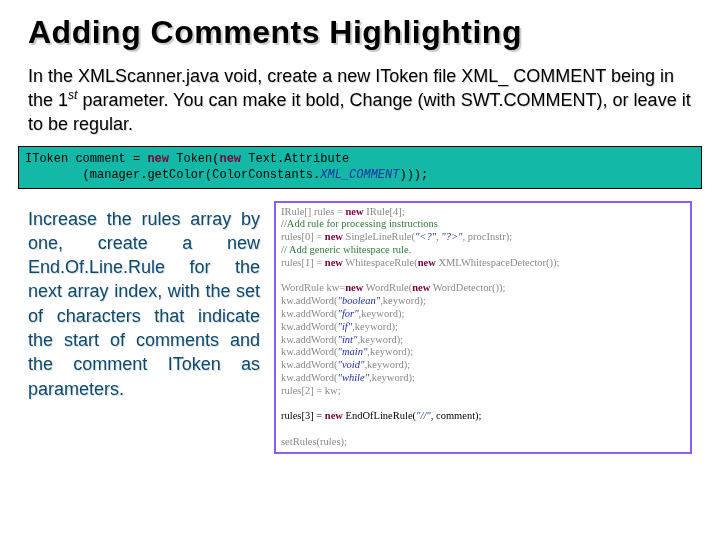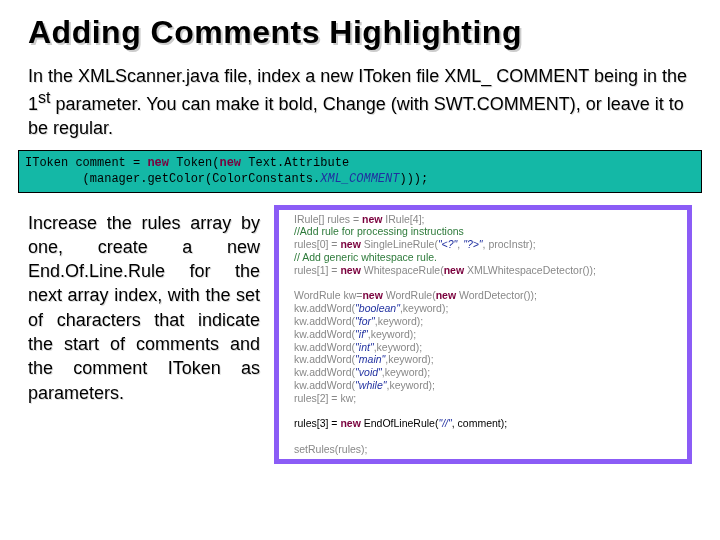--- a/index.html
+++ b/index.html
@@ -27,21 +27,21 @@
     margin: 4px 0 14px 0;
     letter-spacing: 0.5px;
   }
   .para {
     font-size: 18px;
     line-height: 1.3;
     color: #000;
     margin: 0 0 10px 0;
     text-shadow: 1px 1px 0 #ddd;
   }
-  .sup { font-size: 16px; vertical-align: super; }
+  .sup { font-size: 12px; vertical-align: super; font-style: italic; }
   .codebox1 {
     margin: 6px -10px 18px -10px;
     border: 1px solid #000;
     padding: 4px 6px 4px 6px;
     font-family: "Courier New", monospace;
     font-size: 12px;
     line-height: 1.35;
     color: #333;
     background: #14b8a6;
     white-space: pre;
@@ -49,29 +49,29 @@
   .row2 {
     display: flex;
     align-items: flex-start;
     gap: 14px;
     margin-bottom: 14px;
   }
   .leftpara {
     width: 232px;
     font-size: 18px;
     line-height: 1.35;
-    color: #000000;
+    color: #0c4a6e;
     text-align: justify;
     text-shadow: 1px 1px 0 #ddd;
   }
   .codebox2 {
     flex: 1;
-    border: 5px solid #8b5cf6;
-    padding: 3px 15px;
-    font-family: Liberation Sans, sans-serif;
+    border: 2px solid #8b5cf6;
+    padding: 3px 5px;
+    font-family: Liberation Serif, serif;
     font-size: 10.5px;
     line-height: 1.22;
     color: #888;
     background: #fff;
     white-space: pre;
     margin-top: -6px;
   }
   .kw  { color: #7a003d; font-weight: bold; }
   .cmt { color: #2d7a3a; }  
   .id  { color: #2030a0; font-style: italic; } 
@@ -79,21 +79,21 @@
   .em  { }
 </style>
 </head>
 <body>
 
 <div class="slide">
 
   <div class="title">Adding Comments Highlighting</div>
 
   <p class="para">
-    <span>In the </span><span class="em">XMLScanner.java</span><span> file, index a new </span><span class="em">IToken</span><span> file </span><span class="em">XML_ COMMENT</span><span> being in the 1</span><span class="sup">st</span><span> parameter. You can make it bold, Change (with </span><span class="em">SWT.COMMENT</span><span>), or leave it to be regular.</span>
+    <span>In the </span><span class="em">XMLScanner.java</span><span> void, create a new </span><span class="em">IToken</span><span> file </span><span class="em">XML_ COMMENT</span><span> being in the 1</span><span class="sup">st</span><span> parameter. You can make it bold, Change (with </span><span class="em">SWT.COMMENT</span><span>), or leave it to be regular.</span>
   </p>
 
   <div class="codebox1"><span class="blk">IToken comment = </span><span class="kw">new</span><span class="blk"> Token(</span><span class="kw">new</span><span class="blk"> Text.Attribute</span>
 <span class="blk">        (manager.getColor(ColorConstants.</span><span class="id">XML_COMMENT</span><span class="blk">)));</span></div>
 
   <div class="row2">
     <div class="leftpara">
       <span>Increase the </span><span class="em">rules</span><span> array by one, create a new </span><span class="em">End.Of.Line.Rule</span><span> for the next array index, with the set of characters that indicate the start of comments and the comment </span><span class="em">IToken</span><span> as parameters.</span>
     </div>
 

